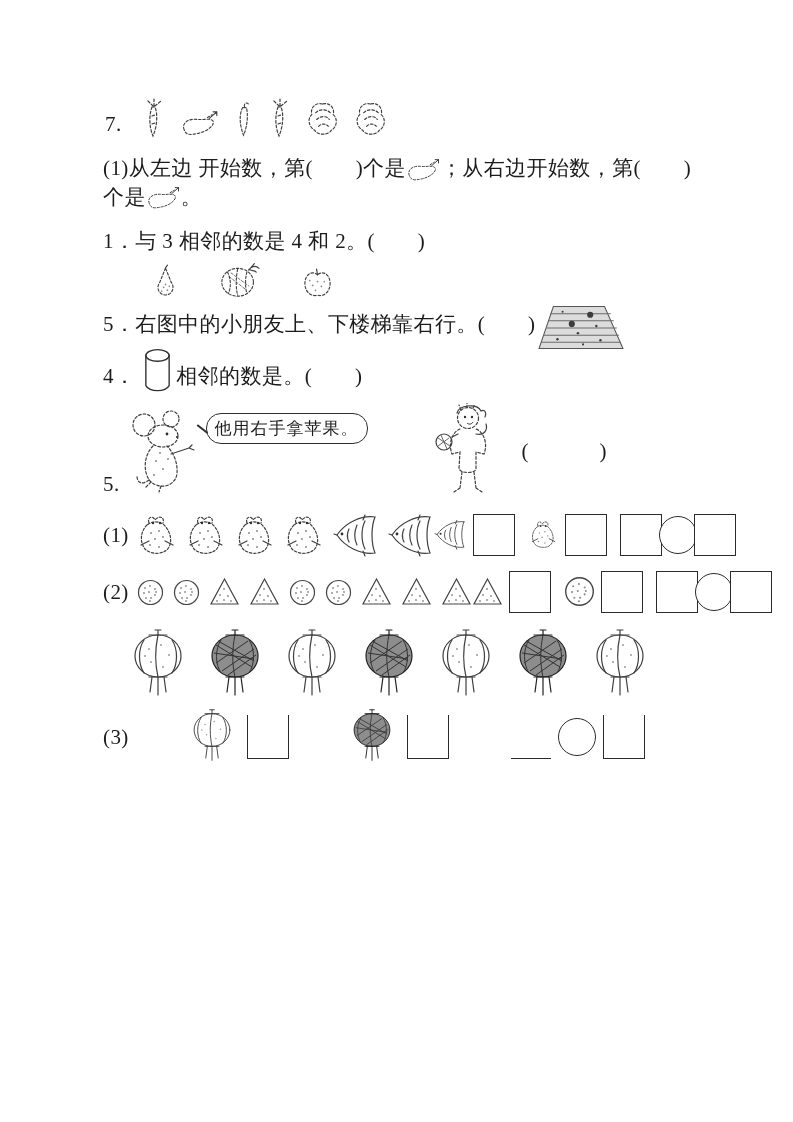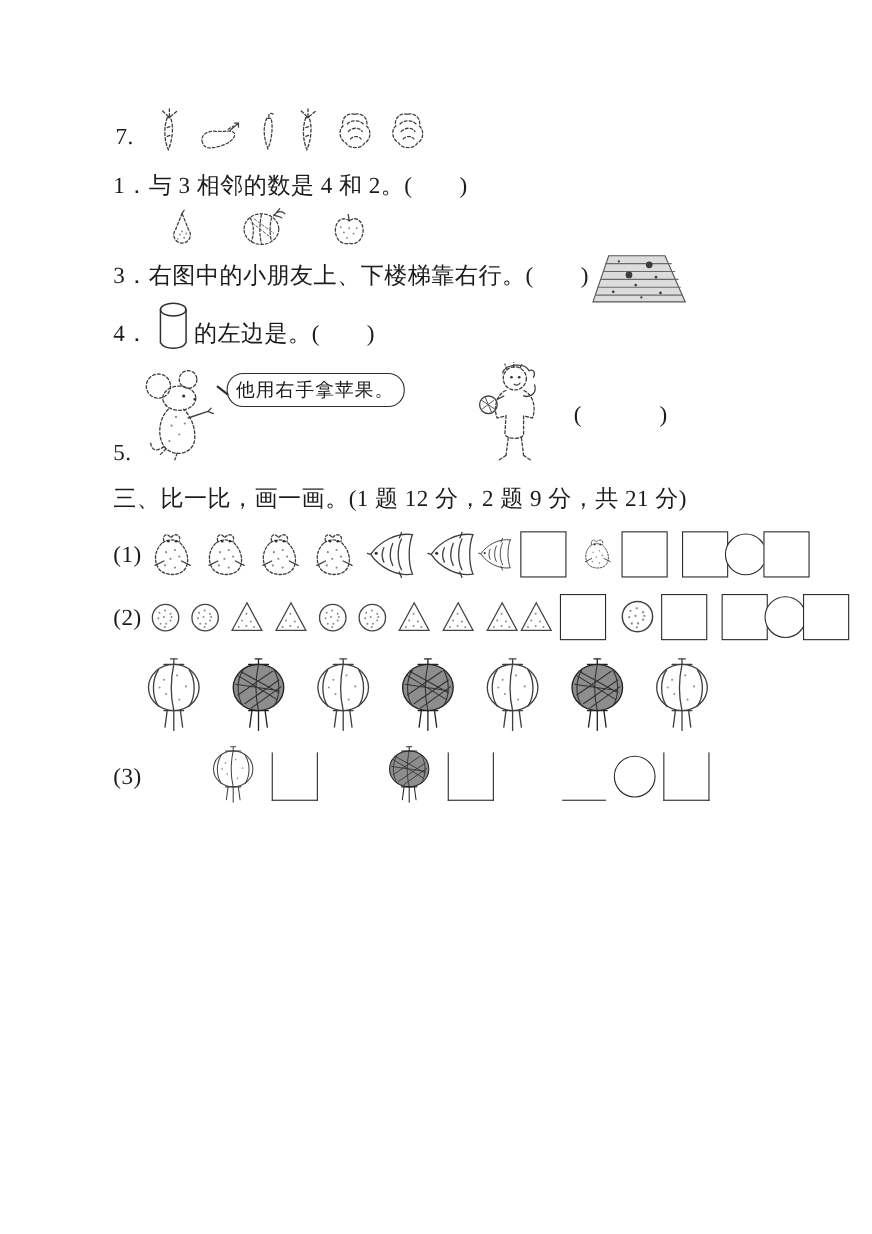--- a/index.html
+++ b/index.html
@@ -312,66 +312,72 @@
         </svg>
         <svg class="icon cabbage">
           <use href="#sym-cabbage" xlink:href="#sym-cabbage"></use>
         </svg>
         <svg class="icon cabbage">
           <use href="#sym-cabbage" xlink:href="#sym-cabbage"></use>
         </svg>
       </span>
   </div>
 
+  <div class="txt mt16">
+    <span>(1)从左边 开始数，第(　　)个是</span><span class="inline-icon"><svg class="icon eggplant">
+          <use href="#sym-eggplant" xlink:href="#sym-eggplant"></use>
+        </svg></span><span>；从右边开始数，第(　　)个是</span><span class="inline-icon"><svg class="icon eggplant">
+          <use href="#sym-eggplant" xlink:href="#sym-eggplant"></use>
+        </svg></span><span>。</span>
+  </div>
 
 
 
   <div class="txt mt16">1．与 3 相邻的数是 4 和 2。(　　)</div>
 
 
   <div class="fruit-row">
       <svg class="icon pear">
         <use href="#sym-pear" xlink:href="#sym-pear"></use>
       </svg>
       <svg class="icon watermelon">
         <use href="#sym-watermelon" xlink:href="#sym-watermelon"></use>
       </svg>
       <svg class="icon apple">
         <use href="#sym-apple" xlink:href="#sym-apple"></use>
       </svg>
     </div>
 
   <div class="q3-row">
-    <span class="txt">3．右图中的小朋友上、下楼梯靠右行。(　　)</span>
+    <span class="txt">5．右图中的小朋友上、下楼梯靠右行。(　　)</span>
     <span class="inline-icon"><svg class="icon stairs">
           <use href="#sym-stairs" xlink:href="#sym-stairs"></use>
         </svg></span>
   </div>
 
   <div class="q4-row">
     <span class="txt">4．</span>
     <span class="inline-icon"><svg class="icon cylinder">
           <use href="#sym-cylinder" xlink:href="#sym-cylinder"></use>
         </svg></span>
-    <span class="txt">的左边是。(　　)</span>
+    <span class="txt">相邻的数是。(　　)</span>
   </div>
 
   <div class="q5-row">
     <span class="txt num">5.</span>
     <span class="inline-icon"><svg class="icon mouse">
           <use href="#sym-mouse" xlink:href="#sym-mouse"></use>
         </svg></span>
     <span class="speech-bubble">他用右手拿苹果。</span>
     <span class="inline-icon child-wrap"><svg class="icon child">
           <use href="#sym-child" xlink:href="#sym-child"></use>
         </svg></span>
     <span class="txt q5-blank">(　　　)</span>
   </div>
 
-  <div class="txt mt14">三、比一比，画一画。(1 题 12 分，2 题 9 分，共 21 分)</div>
 
 
   <div class="cmp-row">
     <span class="txt">(1)</span>
     <span class="items">
         <svg class="icon frog">
           <use href="#sym-frog" xlink:href="#sym-frog"></use>
         </svg>
         <svg class="icon frog">
           <use href="#sym-frog" xlink:href="#sym-frog"></use>

